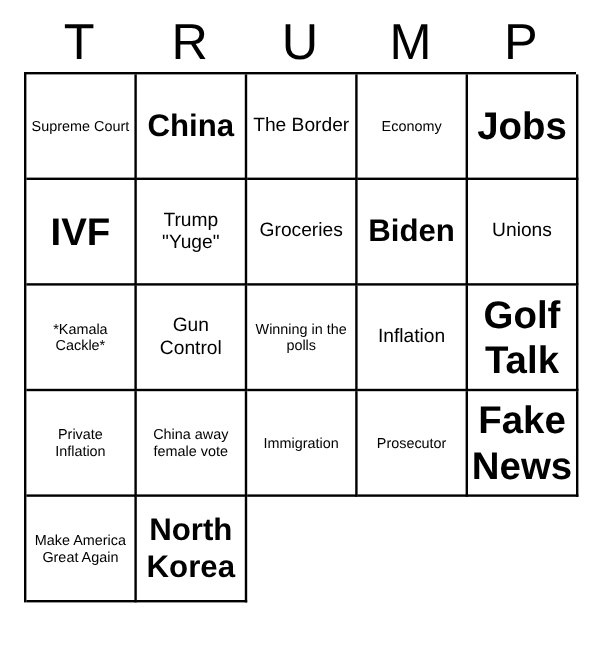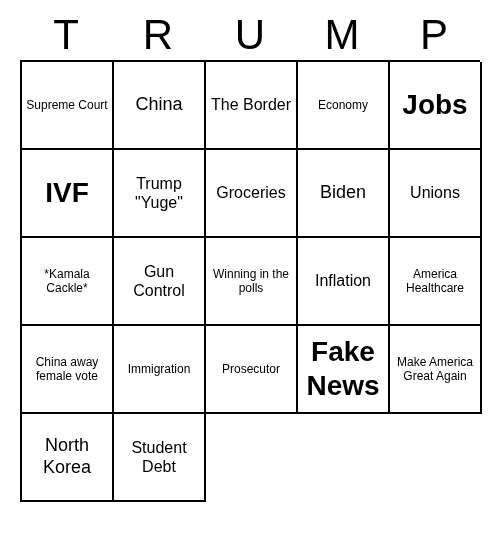--- a/index.html
+++ b/index.html
@@ -63,26 +63,26 @@
 
     .size-small {
       font-size: 12px;
     }
 
     .size-medium {
       font-size: 16px;
     }
 
     .size-large {
-      font-size: 18px;
-      font-weight: normal;
+      font-size: 26px;
+      font-weight: bold;
     }
 
     .size-xlarge {
-      font-size: 28px;
+      font-size: 32px;
       font-weight: bold;
     }
   </style>
 </head>
 <body>
 
 <div class="bingo-container">
   <div class="bingo-header">
   <div class="header-cell">T</div>
       <div class="header-cell">R</div>
@@ -127,37 +127,37 @@
       <div class="grid-cell">
         <span class="cell-text size-medium">Gun Control</span>
       </div>
       <div class="grid-cell">
         <span class="cell-text size-small">Winning in the polls</span>
       </div>
       <div class="grid-cell">
         <span class="cell-text size-medium">Inflation</span>
       </div>
       <div class="grid-cell">
-        <span class="cell-text size-small">America Healthcare</span>
+        <span class="cell-text size-xlarge">Golf Talk</span>
+      </div>
+      <div class="grid-cell">
+        <span class="cell-text size-small">Private Inflation</span>
       </div>
       <div class="grid-cell">
         <span class="cell-text size-small">China away female vote</span>
       </div>
       <div class="grid-cell">
         <span class="cell-text size-small">Immigration</span>
       </div>
       <div class="grid-cell">
         <span class="cell-text size-small">Prosecutor</span>
       </div>
       <div class="grid-cell">
         <span class="cell-text size-xlarge">Fake News</span>
       </div>
       <div class="grid-cell">
         <span class="cell-text size-small">Make America Great Again</span>
       </div>
       <div class="grid-cell">
         <span class="cell-text size-large">North Korea</span>
       </div>
-      <div class="grid-cell">
-        <span class="cell-text size-medium">Student Debt</span>
-      </div>
     </div>
 </div>
 
 </body></html>

